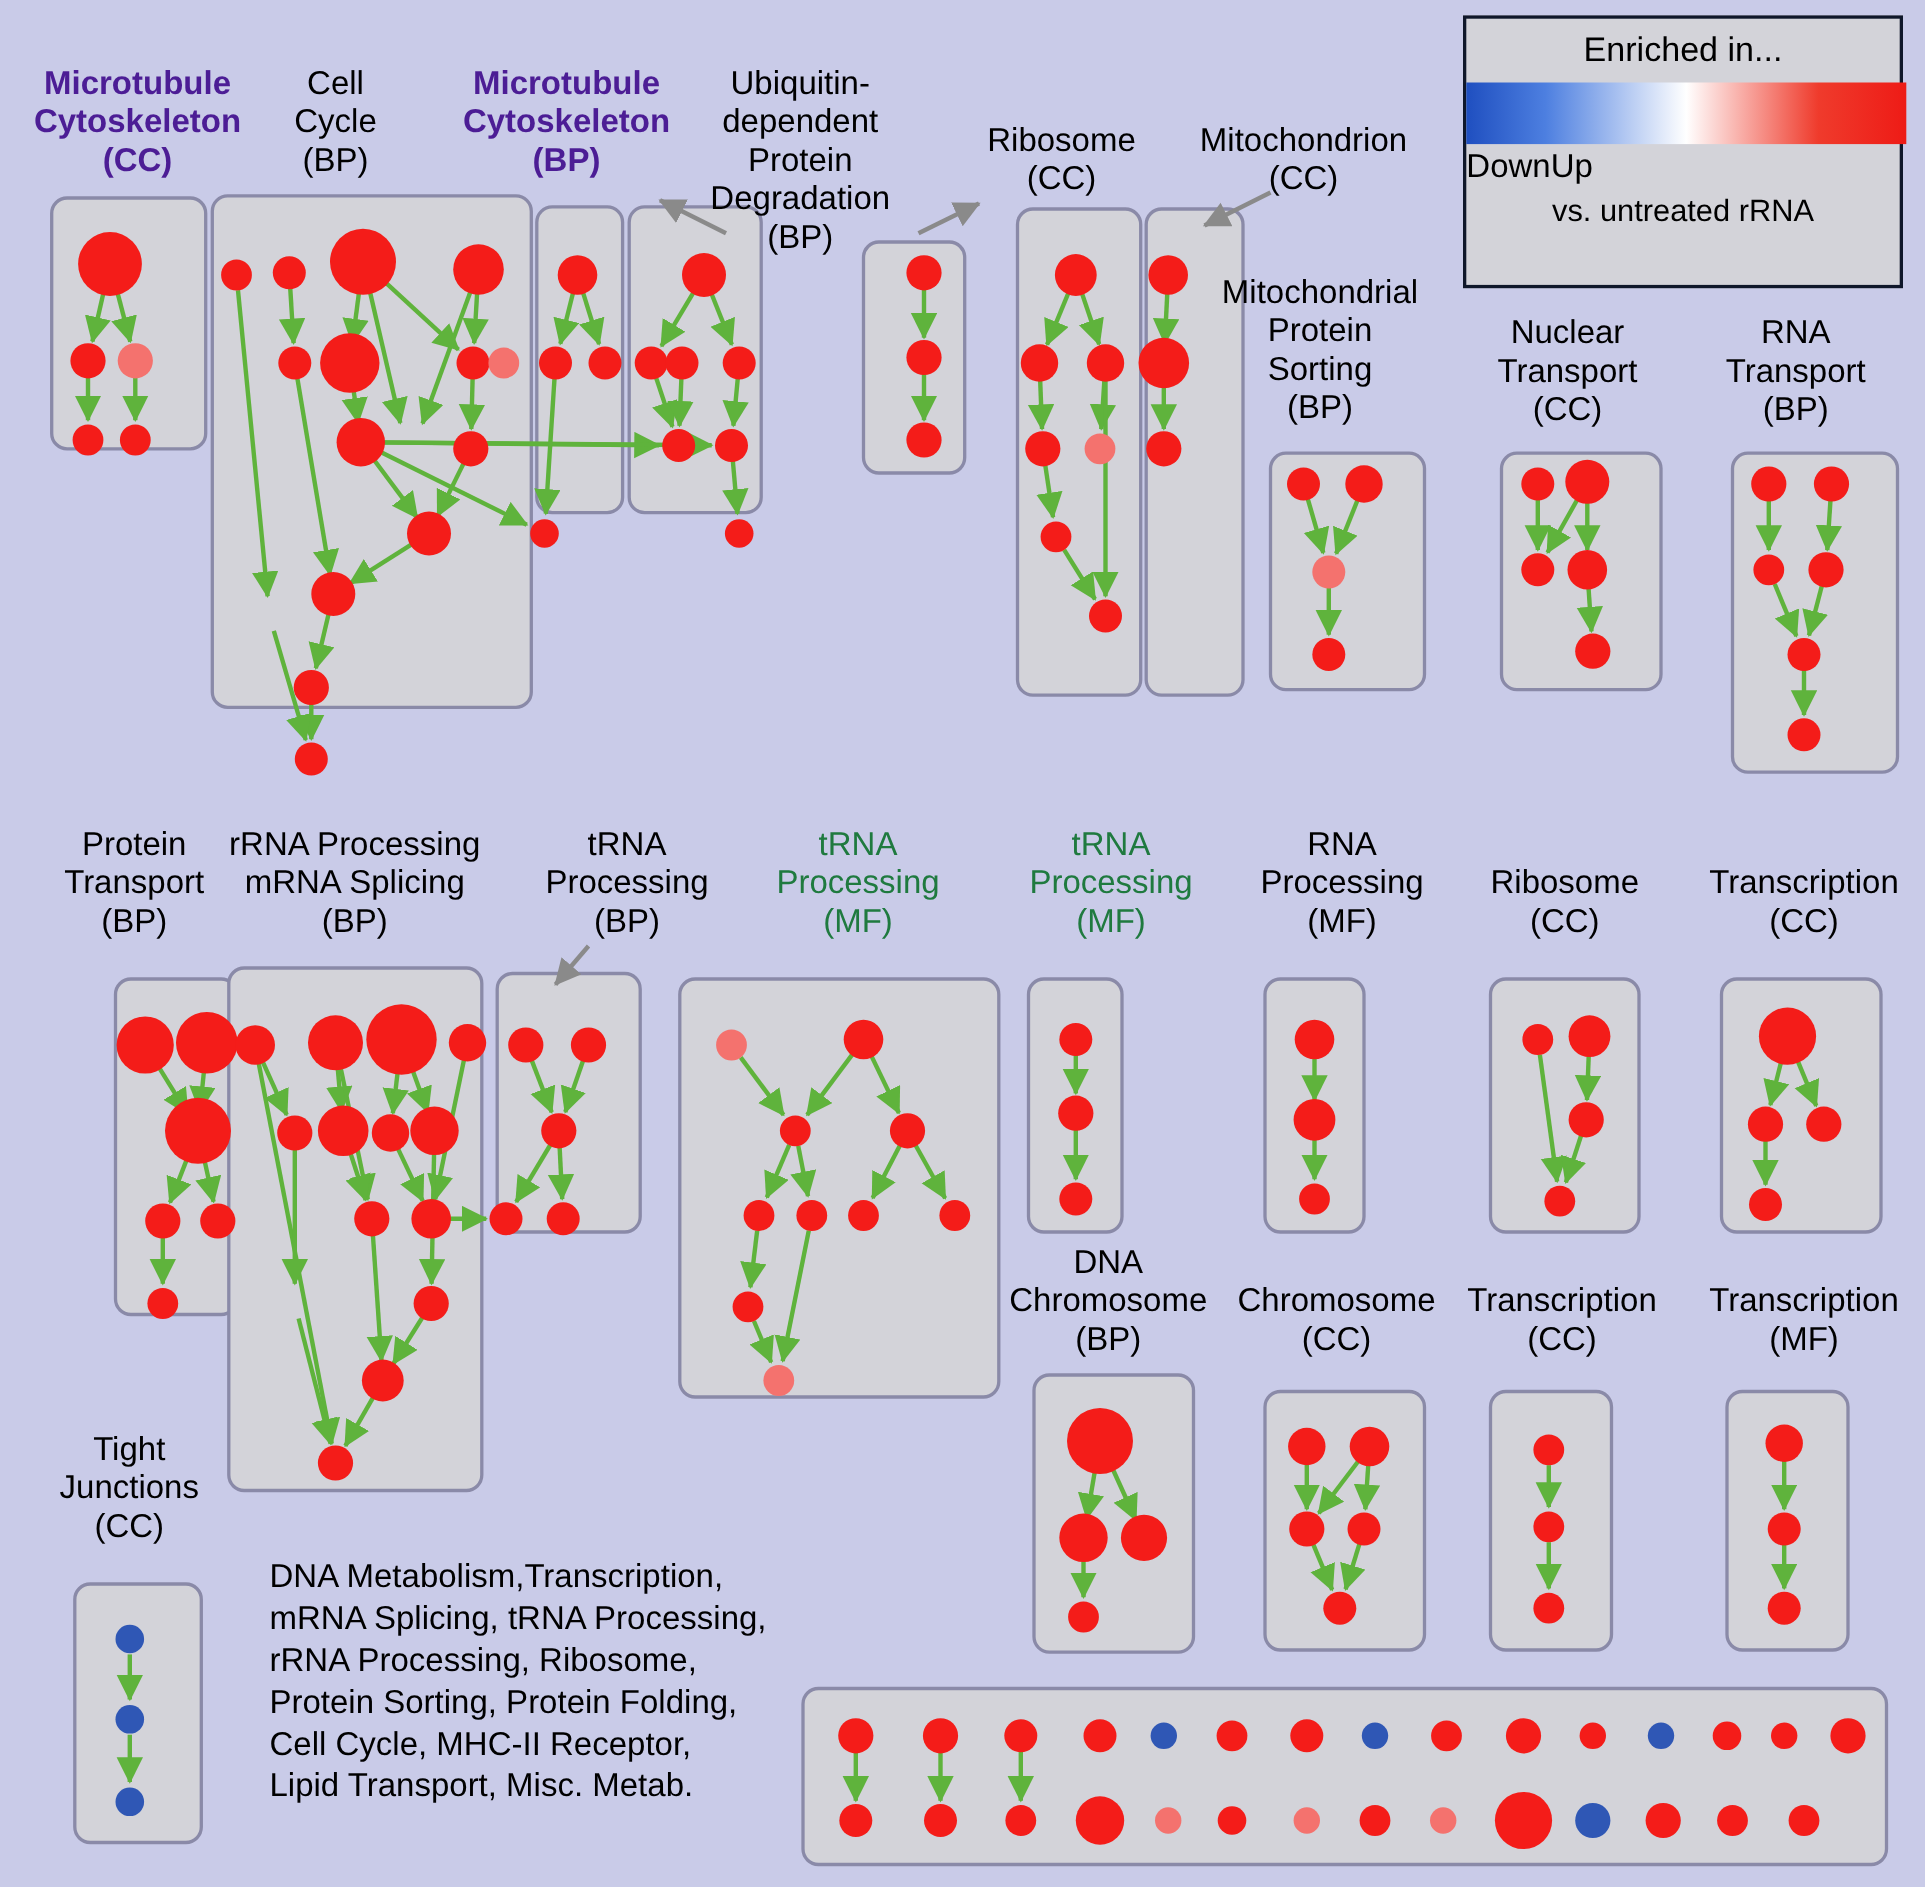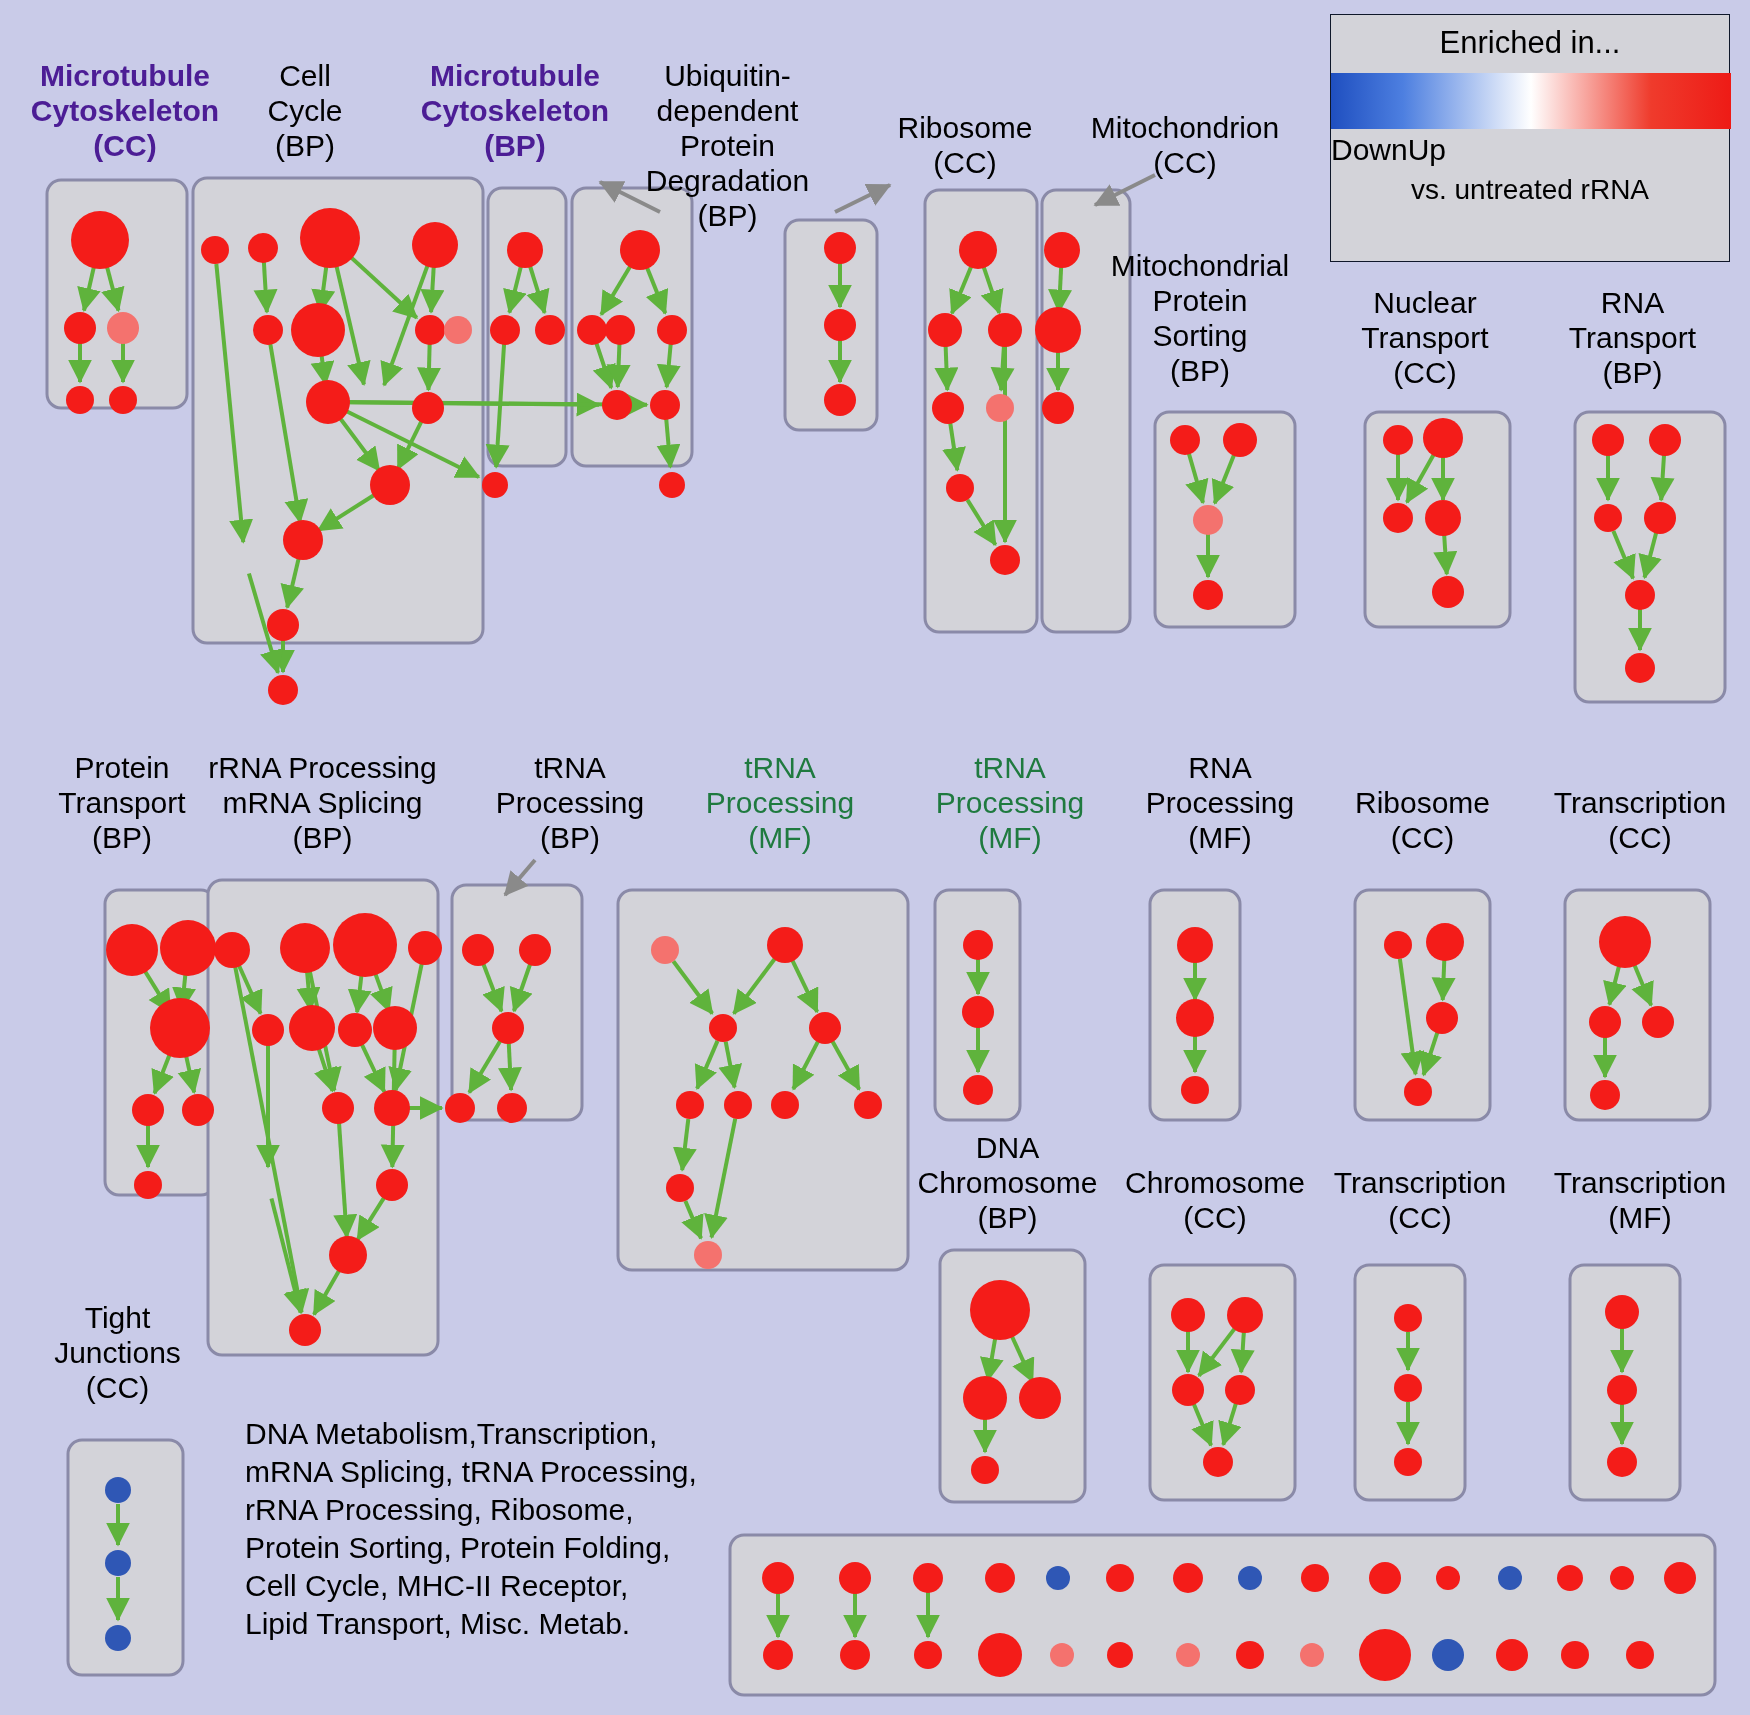--- a/index.html
+++ b/index.html
@@ -17,21 +17,21 @@
     font-size:30px;
     line-height:35px;
     text-align:center;
     white-space:pre;
   }
   .label.blue{color:#4c1d95;font-weight:bold;}
   .label.green{color:#1f7a3f;}
   .legend{
     position:absolute;
     background:#d3d3d9;
-    border:1px solid #0f172a;
+    border:3px solid #0f172a;
     box-sizing:border-box;
     text-align:center;
   }
   .legend-title{font-size:31px;color:#000;margin-top:10px;}
   .legend-bar{
     margin:12px auto 4px auto;
     height:56px;width:400px;
     background:linear-gradient(to right,#1f4fc0 0%,#4d7fe0 18%,#ffffff 50%,#ef3b2c 80%,#ee1b16 100%);
   }
   .legend-ends{

